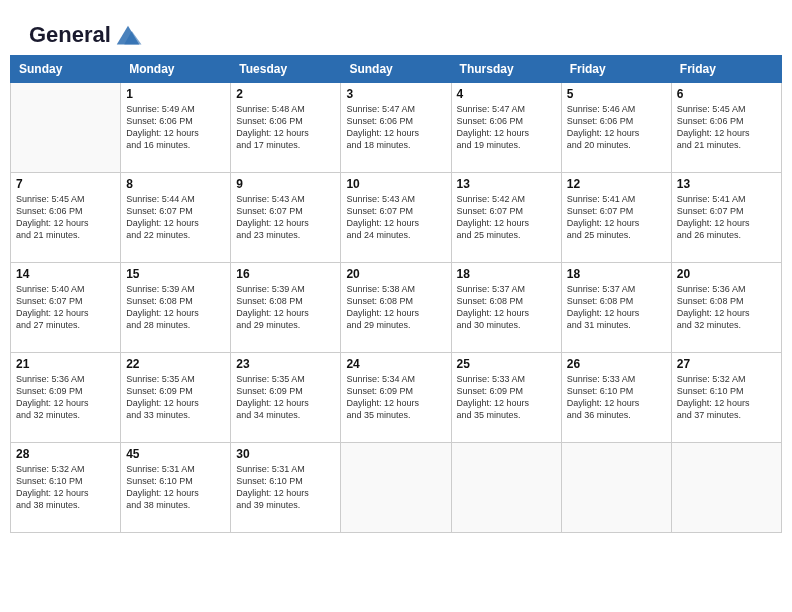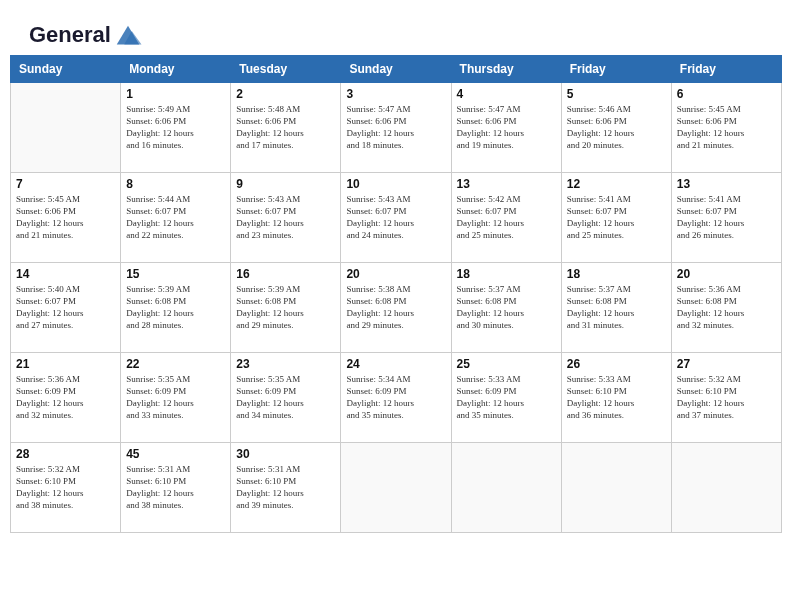--- a/index.html
+++ b/index.html
@@ -70,21 +70,20 @@
     .day-num {
       font-size: 12px;
       font-weight: bold;
       color: #111;
       margin-bottom: 2px;
     }
     .day-info {
       font-size: 9px;
       color: #333;
       line-height: 1.35;
-      font-family: Liberation Serif, serif;
     }
     .empty-cell {
       background: #f9f9f9;
     }
   </style>
 </head>
 <body>
 
 <div class="header">
   <div class="logo">

